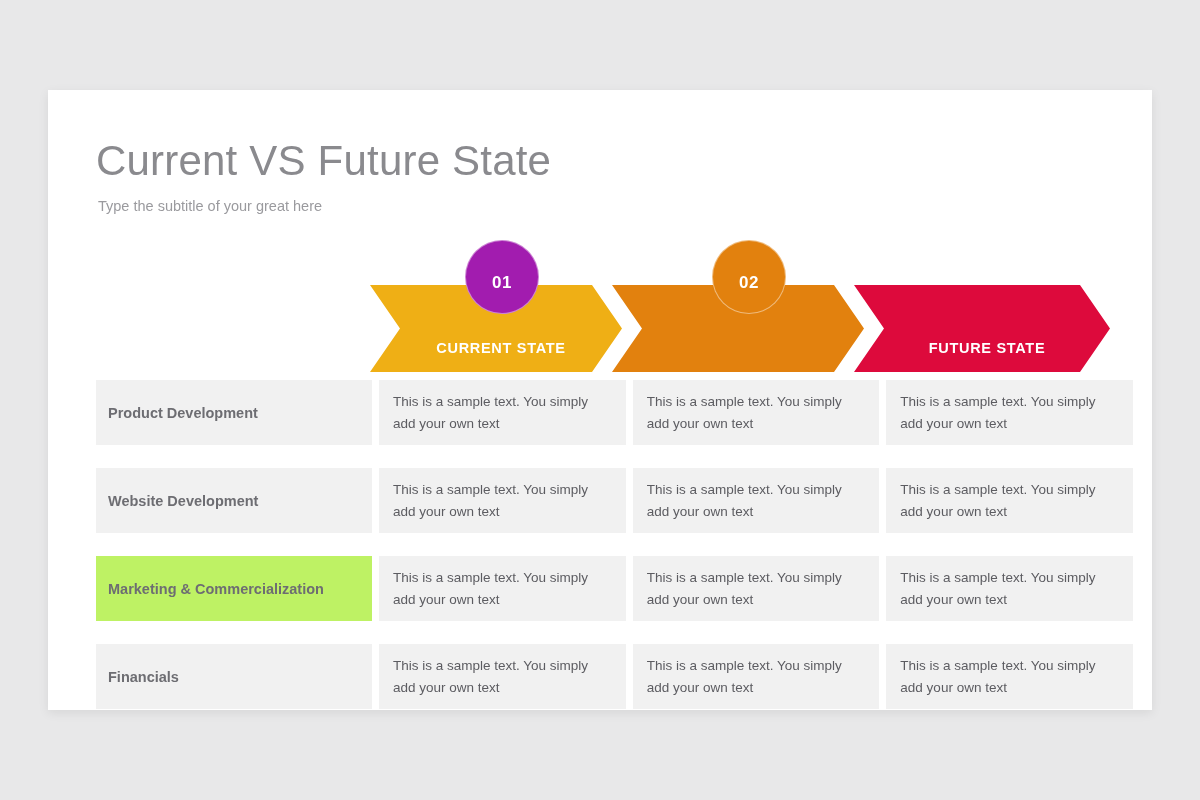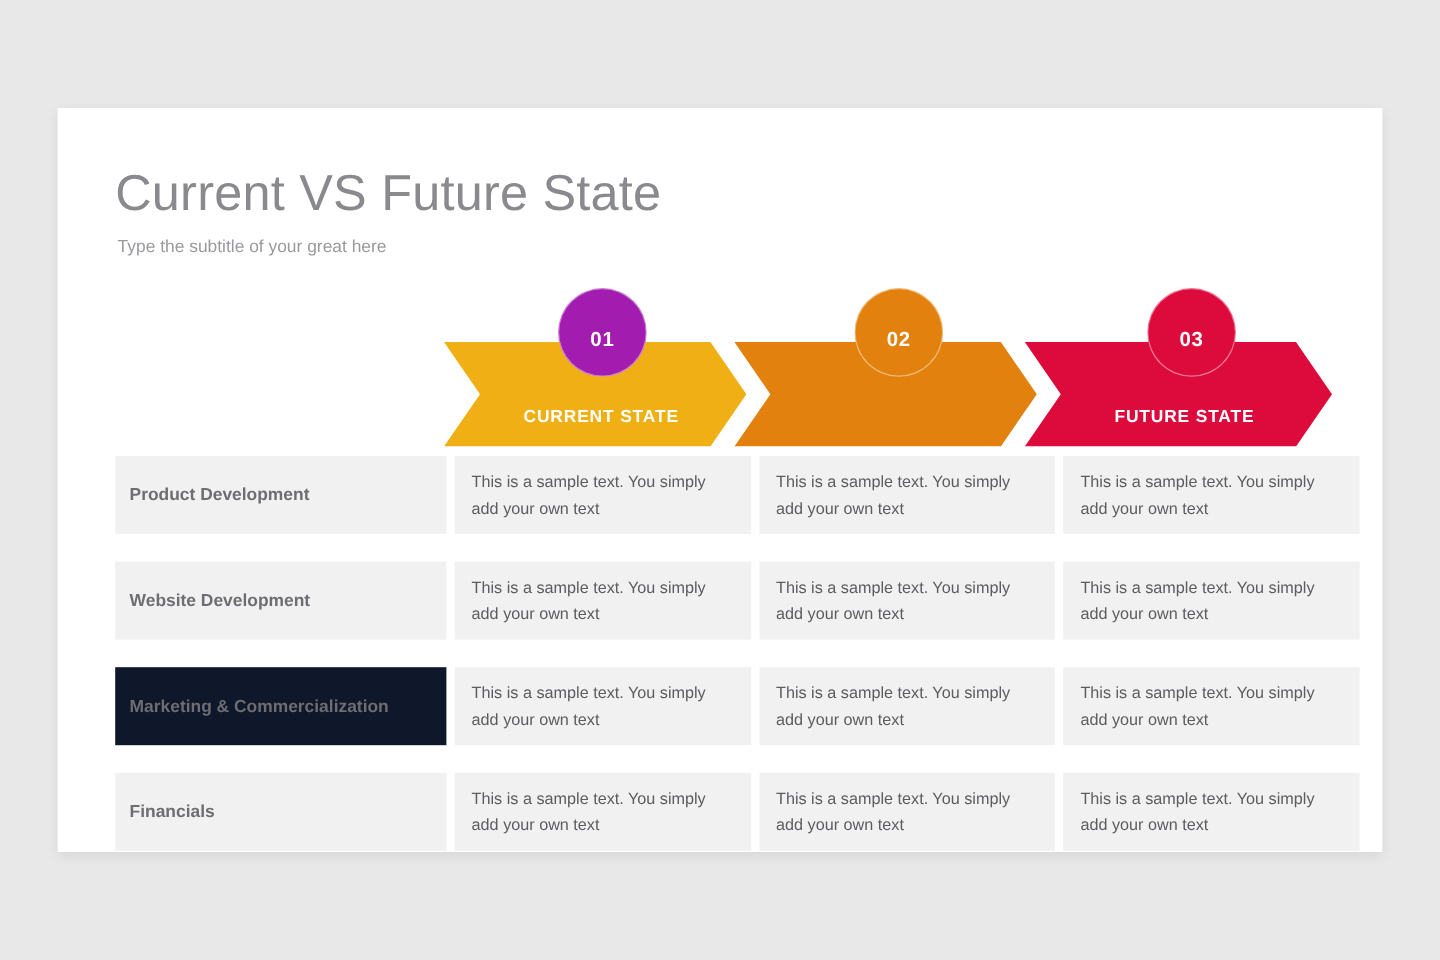--- a/index.html
+++ b/index.html
@@ -192,23 +192,20 @@
         </svg>
         <div class="step-badge badge-2" style="background: rgb(226, 129, 14);">
           <span class="step-badge-number">02</span>
         </div>
       </div>
 
       <div class="chevron chevron-3">
         <svg class="chevron-shape" viewBox="0 0 256 87" preserveAspectRatio="none">
           <polygon points="0,0 226,0 256,43.5 226,87 0,87 30,43.5" fill="#DD0A3C"></polygon>
         </svg>
-        <div class="step-badge badge-3" style="background: rgb(221, 10, 60);">
-          <span class="step-badge-number">03</span>
-        </div>
         <div class="chevron-label">FUTURE STATE</div>
       </div>
 
     </div>
 
     <div class="matrix">
 
       <div class="matrix-row">
         <div class="cell cell-label" style="background: rgb(241, 241, 241);">Product Development</div>
         <div class="cell cell-body" style="background: rgb(241, 241, 241);">
@@ -229,21 +226,21 @@
         </div>
         <div class="cell cell-body" style="background: rgb(241, 241, 241);">
           <span class="cell-body-text">This is a sample text. You simply add your own text</span>
         </div>
         <div class="cell cell-body" style="background: rgb(241, 241, 241);">
           <span class="cell-body-text">This is a sample text. You simply add your own text</span>
         </div>
       </div>
 
       <div class="matrix-row">
-        <div class="cell cell-label" style="background: #0f172a;">Marketing &amp; Commercialization</div>
+        <div class="cell cell-label" style="background: #bef264;">Marketing &amp; Commercialization</div>
         <div class="cell cell-body" style="background: rgb(241, 241, 241);">
           <span class="cell-body-text">This is a sample text. You simply add your own text</span>
         </div>
         <div class="cell cell-body" style="background: rgb(241, 241, 241);">
           <span class="cell-body-text">This is a sample text. You simply add your own text</span>
         </div>
         <div class="cell cell-body" style="background: rgb(241, 241, 241);">
           <span class="cell-body-text">This is a sample text. You simply add your own text</span>
         </div>
       </div>

